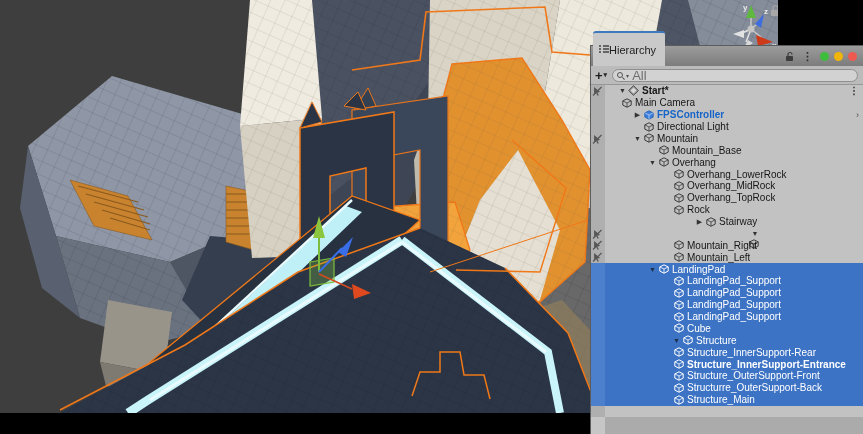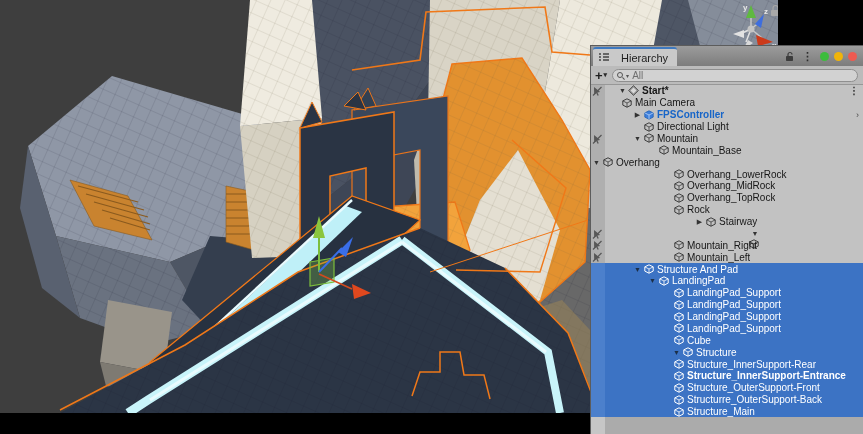--- a/index.html
+++ b/index.html
@@ -5,33 +5,33 @@
   html,body{margin:0;padding:0;background:#000;}
   *{box-sizing:border-box;}
   body{font-family:"Liberation Sans", sans-serif; width:863px;height:434px;position:relative;overflow:hidden;}
 
   
   #scene{position:absolute;left:0;top:0;width:778px;height:413px;background:#3E3E3E;}
 
   
   #hier{position:absolute;left:590px;top:45px;width:273px;height:389px;background:#C2C2C2;border-left:1px solid #5c5c5c;border-top:1px solid #5c5c5c;display:flex;flex-direction:column;}
   #tabbar{height:20px;background:linear-gradient(#9c9c9c,#7c7c7c);display:flex;align-items:flex-end;flex:none;}
-  #tab{height:19px;margin-left:2px;padding:0 9px 0 6px;background:#C9C9C9;border-top:2px solid #3E79C0;border-radius:3px 3px 0 0;display:flex;align-items:center;gap:12px;font-size:11px;color:#1d1d1d;}
+  #tab{height:35px;margin-left:2px;padding:0 9px 0 6px;background:#C9C9C9;border-top:2px solid #3E79C0;border-radius:3px 3px 0 0;display:flex;align-items:center;gap:0;font-size:11px;color:#1d1d1d;}
   #tabbar .spacer{flex:1;}
   #tabbar .winicons{display:flex;align-items:center;gap:5px;padding:0 6px 4px 0;}
   .dot{width:9px;height:9px;border-radius:50%;}
   #kebab{font-size:11px;font-weight:bold;color:#2e2e2e;line-height:9px;margin:0 2px 0 3px;}
   #toolbar{height:19px;background:#BBBBBB;border-bottom:1px solid #979797;display:flex;align-items:center;padding:0 5px 0 4px;gap:5px;flex:none;}
   #plusbtn{font-size:13px;font-weight:bold;color:#1e1e1e;display:flex;align-items:center;gap:1px;}
   #plusbtn .caret{font-size:7px;color:#2a2a2a;}
   #searchbox{flex:1;height:13px;background:#D2D2D2;border:1px solid #8F8F8F;border-radius:7px;display:flex;align-items:center;padding:0 6px 0 4px;gap:3px;}
   .mag{width:6px;height:6px;border:1px solid #555;border-radius:50%;position:relative;flex:none;}
   .mag::after{content:"";position:absolute;width:3px;height:1px;background:#555;transform:rotate(45deg);left:4px;top:5px;}
   #searchbox .caret{font-size:6px;color:#555;}
-  #searchtext{font-size:10px;color:#6f6f6f;}
+  #searchtext{font-size:13px;color:#6f6f6f;}
   #rowswrap{position:relative;flex:1;overflow:hidden;}
   #gutter{position:absolute;left:0;top:0;width:14px;height:333px;background:#AFAFAF;}
   #rows{position:absolute;left:0;top:0;right:0;}
   .row{display:flex;align-items:center;height:11.89px;font-size:10px;color:#161616;position:relative;white-space:nowrap;}
   .row.sel{background:linear-gradient(90deg,#4C80CC 0,#4C80CC 14px,#3C73C4 14px);color:#fff;}
   .row.bold{font-weight:bold;}
   .arrow{width:11px;flex:none;font-size:7px;color:#333;text-align:center;line-height:11px;}
   .sel .arrow{color:#1c2f47;}
   .oicon{width:11px;height:11px;flex:none;margin-right:3px;display:flex;align-items:center;justify-content:center;}
   .lbl{overflow:hidden;}
@@ -299,21 +299,21 @@
         <div class="row" style="padding-left: 56px;">
           <span class="arrow"></span>
           <span class="oicon">
             <svg width="10" height="10" viewBox="0 0 10 10">
               <path d="M5 0.8 L9.2 2.9 V7.1 L5 9.2 L0.8 7.1 V2.9 Z" fill="none" stroke="#3E3E3E" stroke-width="1"></path>
               <path d="M0.8 2.9 L5 5 L9.2 2.9 M5 5 V9.2" stroke="#3E3E3E" fill="none" stroke-width="0.8"></path>
             </svg>
           </span>
           <span class="lbl">Mountain_Base</span>
         </div>
-        <div class="row" style=" align-items: center;">
+        <div class="row" style="padding-left: 56px; align-items: center;">
           <span class="arrow">▼</span>
           <span class="oicon">
             <svg width="10" height="10" viewBox="0 0 10 10">
               <path d="M5 0.8 L9.2 2.9 V7.1 L5 9.2 L0.8 7.1 V2.9 Z" fill="none" stroke="#3E3E3E" stroke-width="1"></path>
               <path d="M0.8 2.9 L5 5 L9.2 2.9 M5 5 V9.2" stroke="#3E3E3E" fill="none" stroke-width="0.8"></path>
             </svg>
           </span>
           <span class="lbl">Overhang</span>
         </div>
         <div class="row" style="padding-left: 71px;">
@@ -401,30 +401,20 @@
             </svg></span>
           <span class="arrow"></span>
           <span class="oicon">
             <svg width="10" height="10" viewBox="0 0 10 10">
               <path d="M5 0.8 L9.2 2.9 V7.1 L5 9.2 L0.8 7.1 V2.9 Z" fill="none" stroke="#3E3E3E" stroke-width="1"></path>
               <path d="M0.8 2.9 L5 5 L9.2 2.9 M5 5 V9.2" stroke="#3E3E3E" fill="none" stroke-width="0.8"></path>
             </svg>
           </span>
           <span class="lbl">Mountain_Left</span>
         </div>
-        <div class="row sel" style="padding-left: 41px;">
-          <span class="arrow">▼</span>
-          <span class="oicon">
-            <svg width="10" height="10" viewBox="0 0 10 10">
-              <path d="M5 0.8 L9.2 2.9 V7.1 L5 9.2 L0.8 7.1 V2.9 Z" fill="none" stroke="#FFFFFF" stroke-width="1"></path>
-              <path d="M0.8 2.9 L5 5 L9.2 2.9 M5 5 V9.2" stroke="#FFFFFF" fill="none" stroke-width="0.8"></path>
-            </svg>
-          </span>
-          <span class="lbl">Structure And Pad</span>
-        </div>
         <div class="row sel" style="padding-left: 56px;">
           <span class="arrow">▼</span>
           <span class="oicon">
             <svg width="10" height="10" viewBox="0 0 10 10">
               <path d="M5 0.8 L9.2 2.9 V7.1 L5 9.2 L0.8 7.1 V2.9 Z" fill="none" stroke="#FFFFFF" stroke-width="1"></path>
               <path d="M0.8 2.9 L5 5 L9.2 2.9 M5 5 V9.2" stroke="#FFFFFF" fill="none" stroke-width="0.8"></path>
             </svg>
           </span>
           <span class="lbl">LandingPad</span>
         </div>

